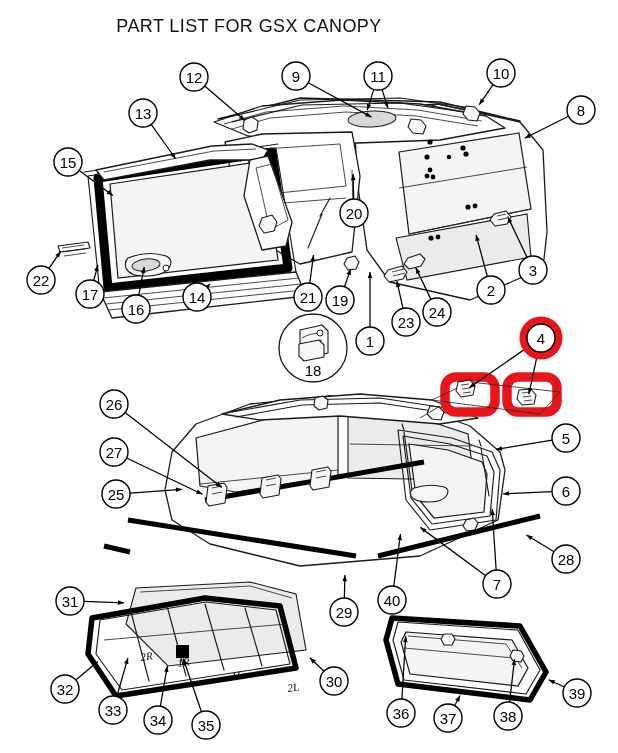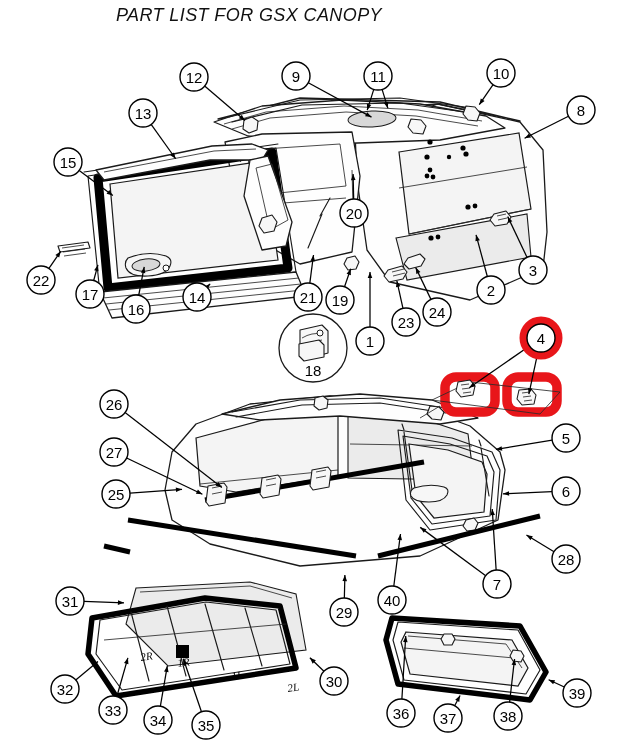--- a/index.html
+++ b/index.html
@@ -1,20 +1,20 @@
 <!DOCTYPE html>
 <html><head>
 <meta charset="utf-8">
 <style>
   html,body{margin:0;padding:0;background:#fff;}
   body{width:618px;height:753px;position:relative;overflow:hidden;
        font-family:"Liberation Sans","DejaVu Sans",sans-serif;color:#000;}
   #stage{position:absolute;inset:0;width:618px;height:753px;}
-  #title{position:absolute;left:0;top:5px;width:498px;text-align:center;
-         font-size:18px;letter-spacing:.4px;color:#111;font-style:italic;}
+  #title{position:absolute;left:0;top:16px;width:498px;text-align:center;
+         font-size:18px;letter-spacing:.4px;color:#111;}
   svg{position:absolute;left:0;top:0;width:618px;height:753px;}
   .cal text{font-family:"Liberation Sans","DejaVu Sans",sans-serif;font-size:15px;
             text-anchor:middle;dominant-baseline:central;fill:#000;}
   .cal circle{fill:#fff;stroke:#000;stroke-width:1.4;}
   .lead{stroke:#000;stroke-width:1.25;fill:none;}
   .hl-ring{fill:none;stroke:#E8161A;stroke-width:9;}
   .hl-rect{fill:none;stroke:#E8161A;stroke-width:9.5;}
   .ln{fill:none;stroke:#1a1a1a;stroke-width:1.15;stroke-linejoin:round;stroke-linecap:round;}
   .ln-thin{fill:none;stroke:#2a2a2a;stroke-width:.85;}
   .body-fill{fill:#fefefe;stroke:#1a1a1a;stroke-width:1.3;stroke-linejoin:round;}

